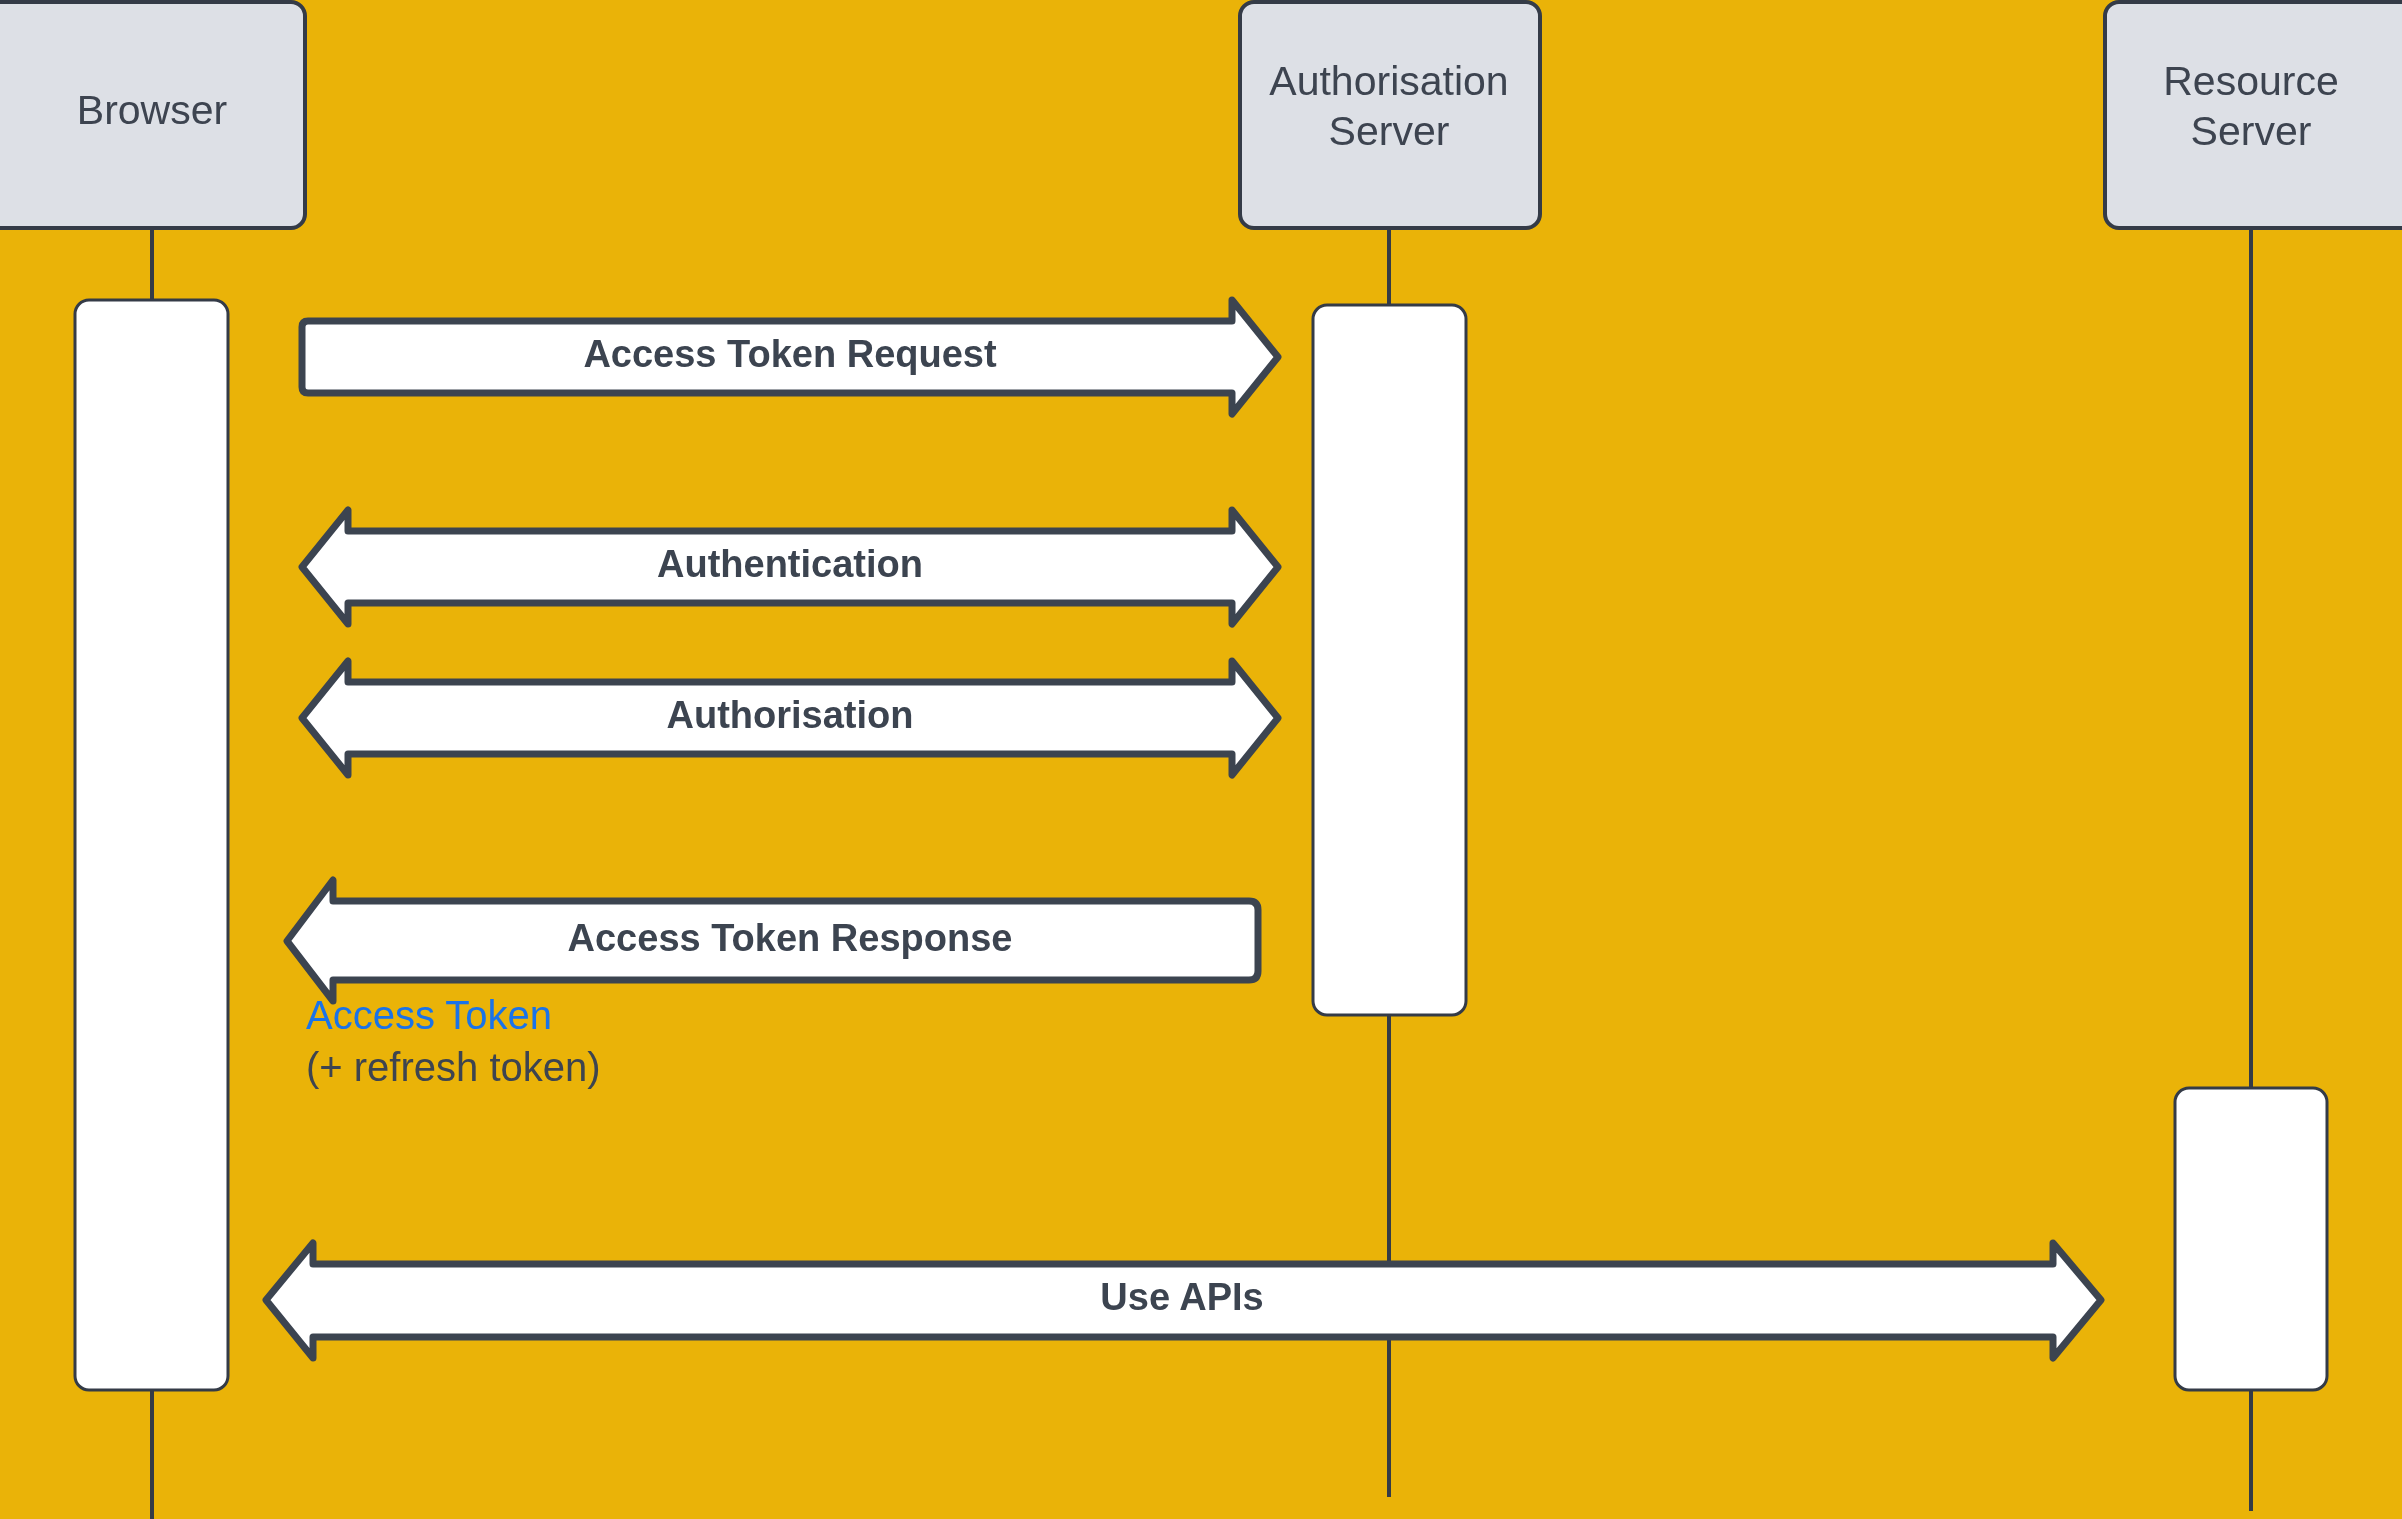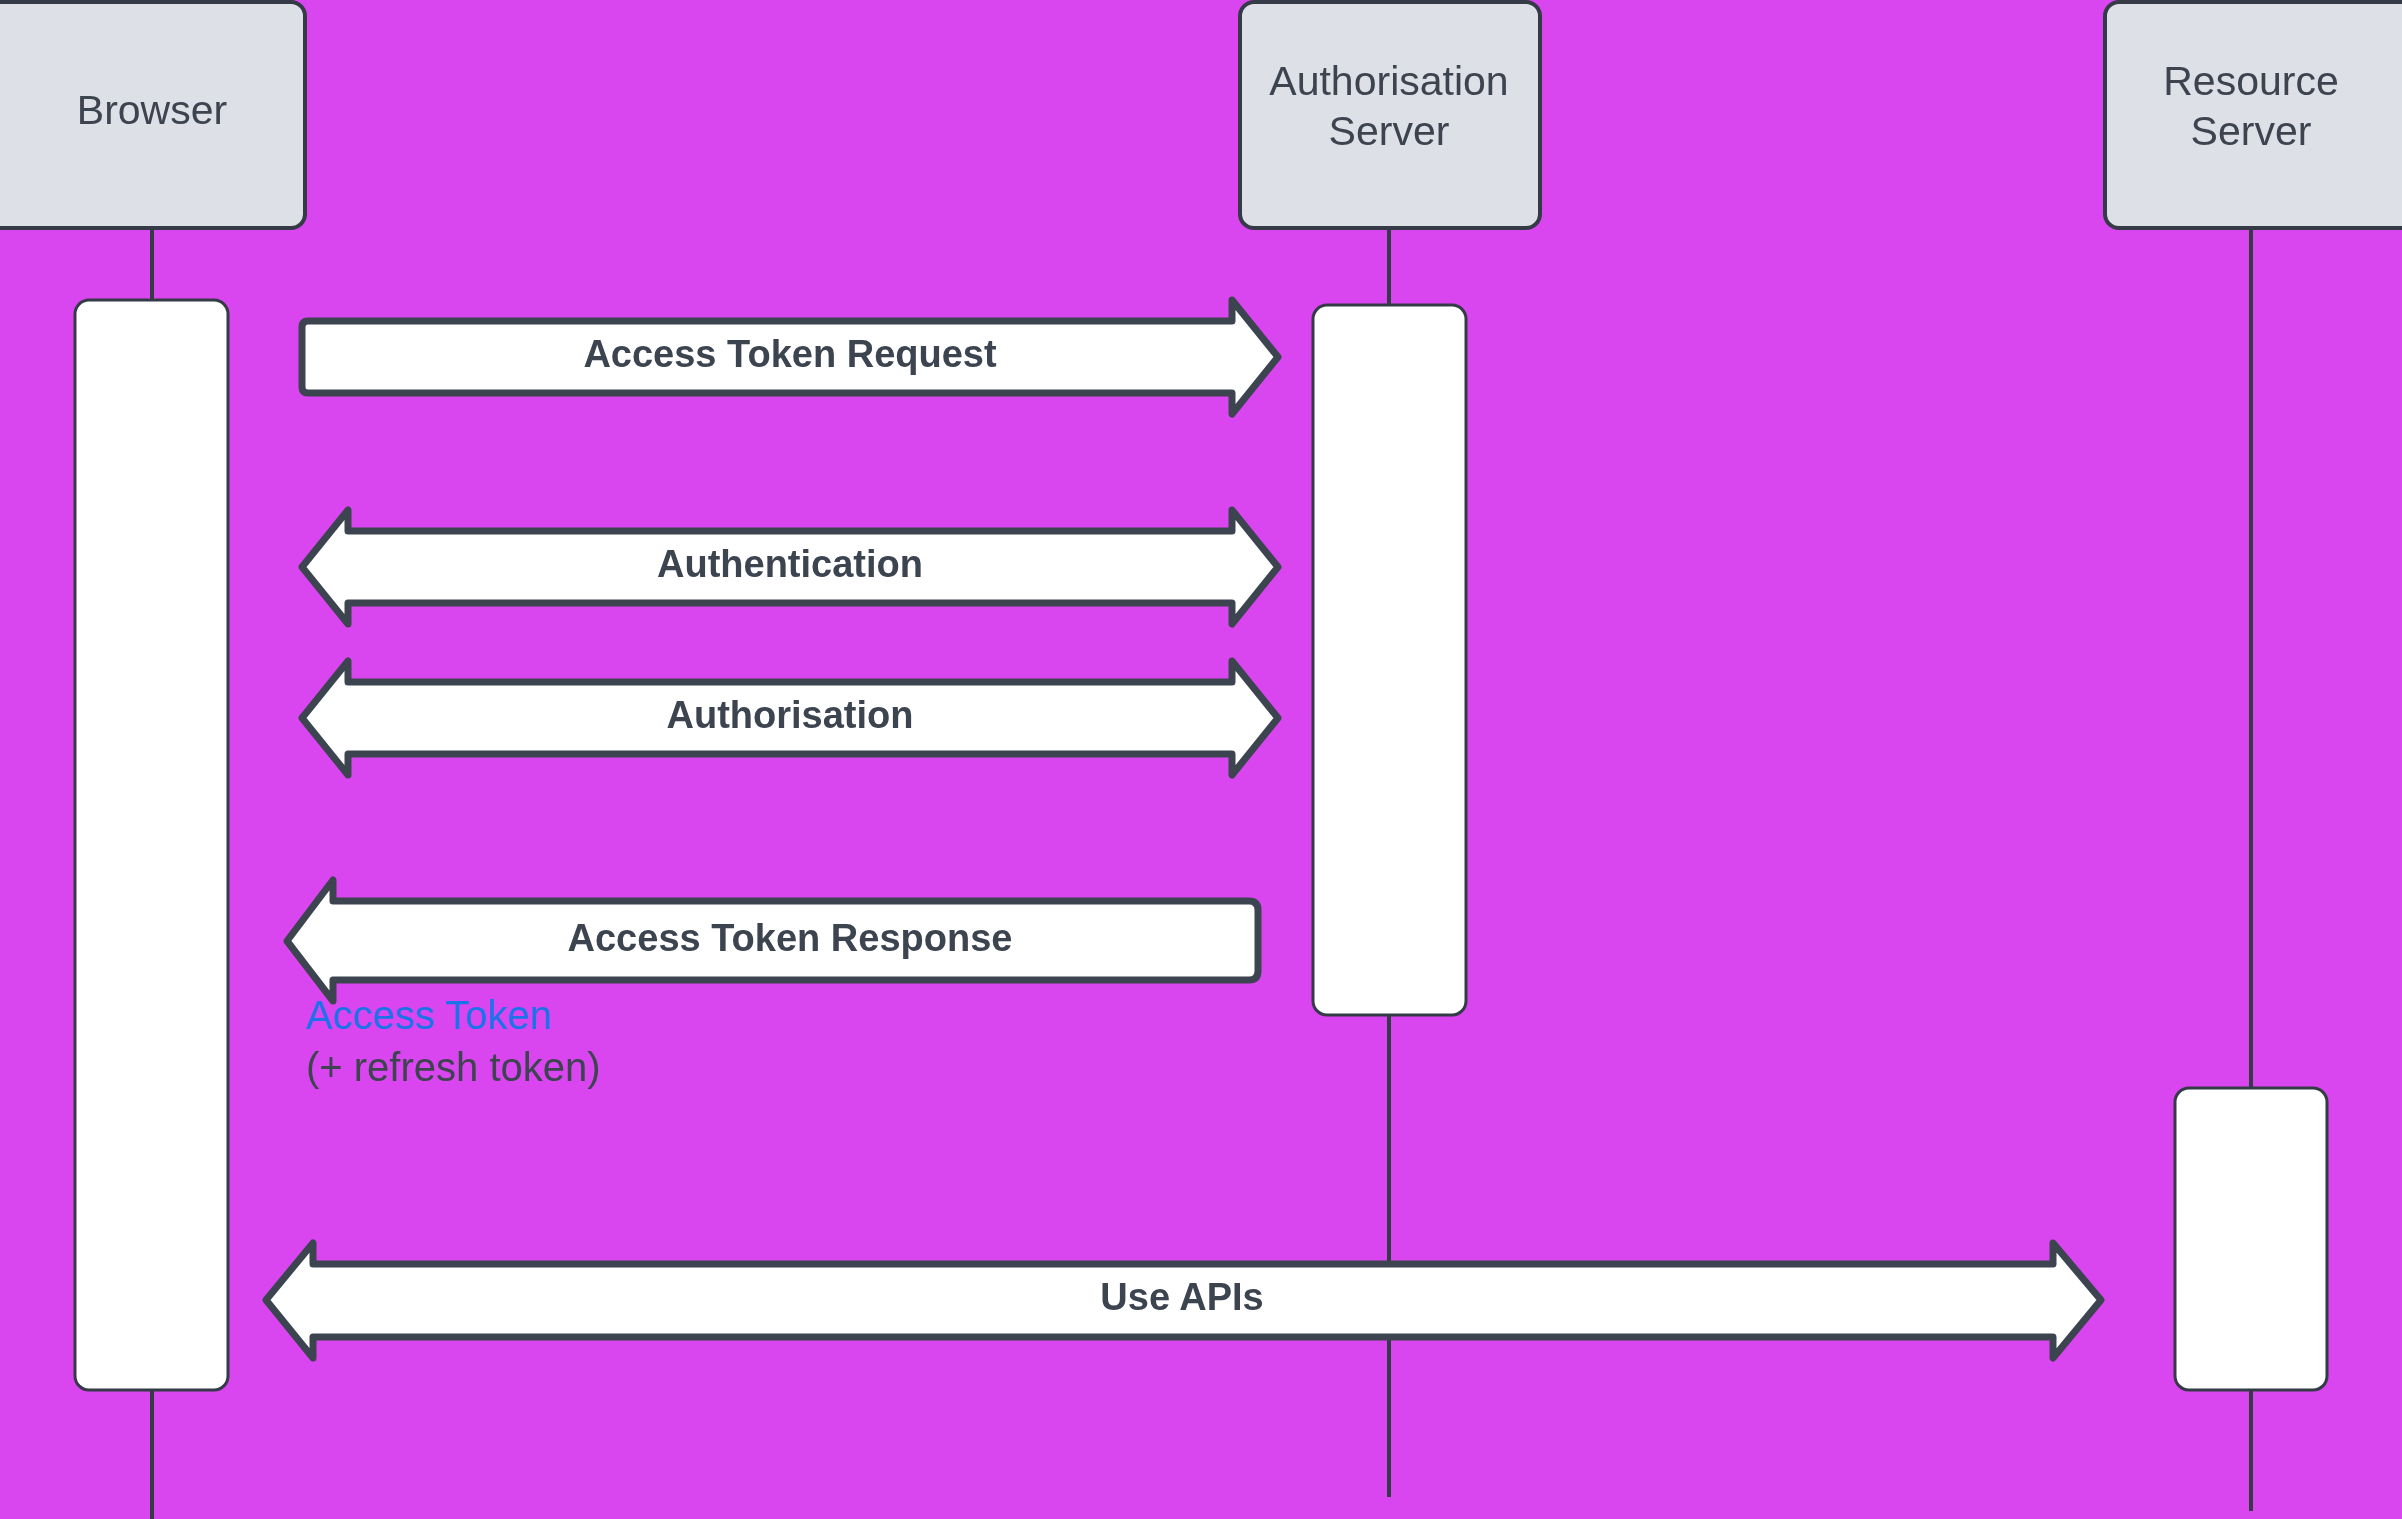--- a/index.html
+++ b/index.html
@@ -7,21 +7,21 @@
     padding: 0;
     background: #ffffff;
   }
   body {
     font-family: "Liberation Sans", sans-serif;
   }
   #canvas {
     position: relative;
     width: 2402px;
     height: 1519px;
-    background: #d946ef;
+    background: #eab308;
     overflow: hidden;
   }
   svg.diagram {
     position: absolute;
     top: 0;
     left: 0;
     width: 2402px;
     height: 1519px;
     display: block;
   }

